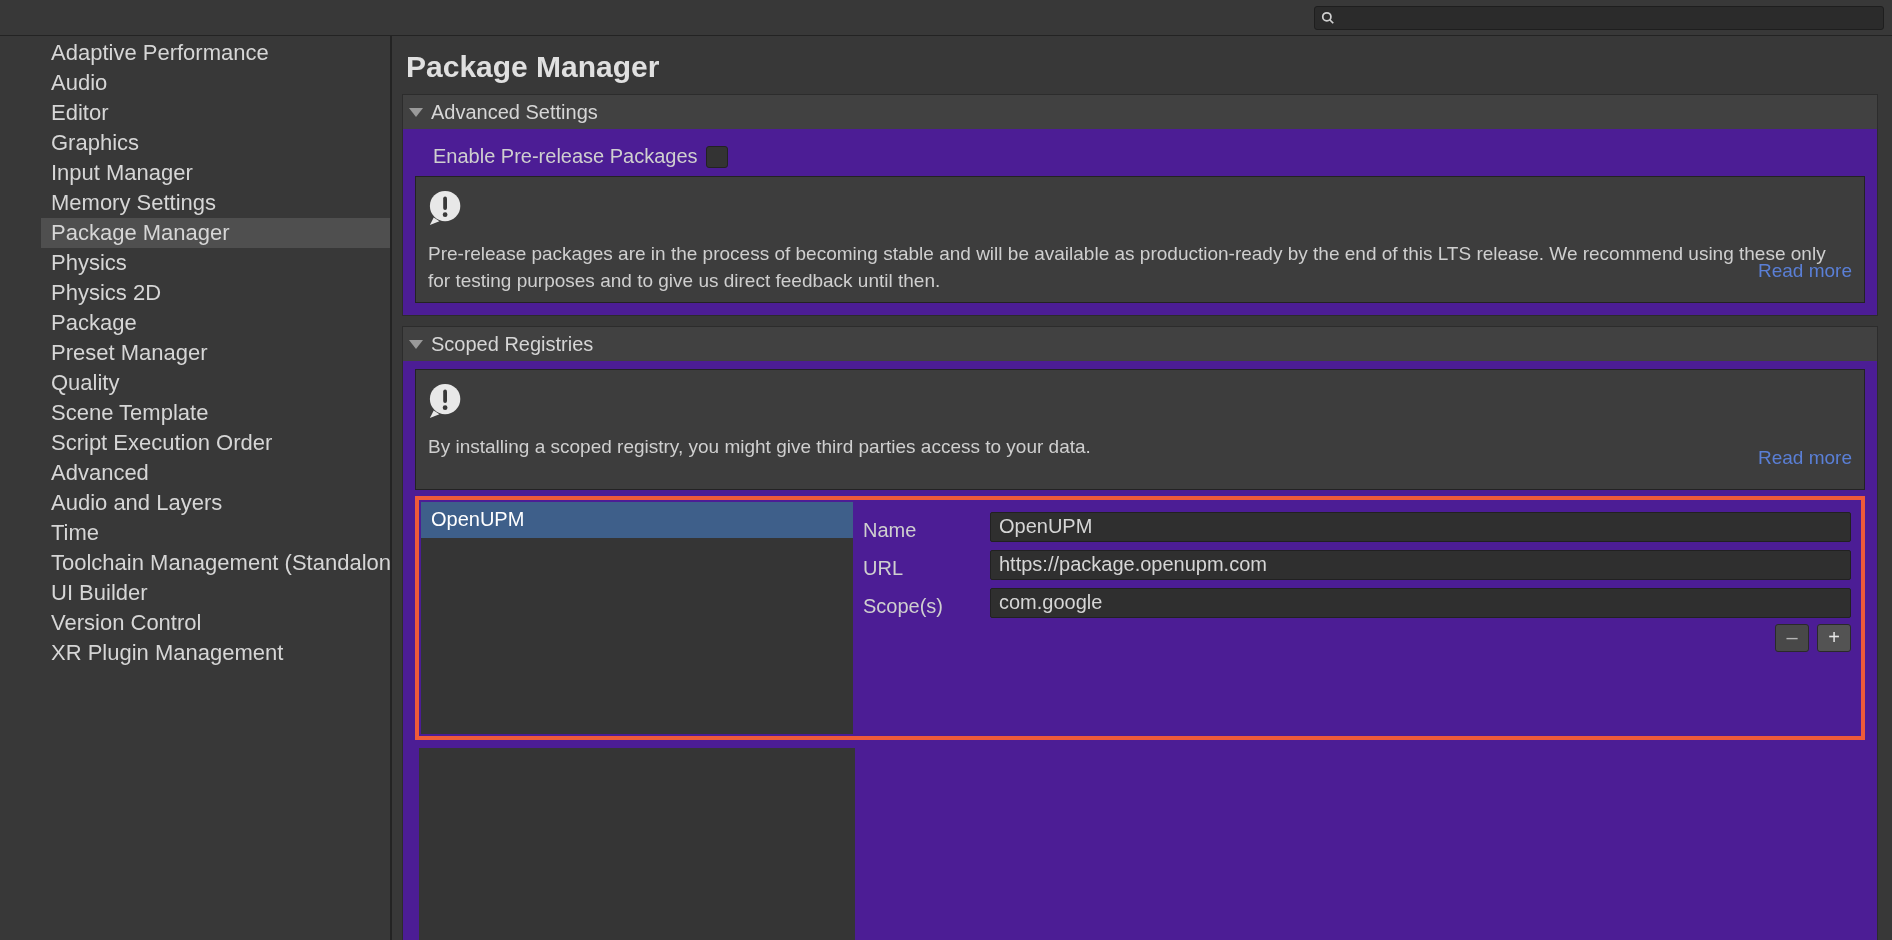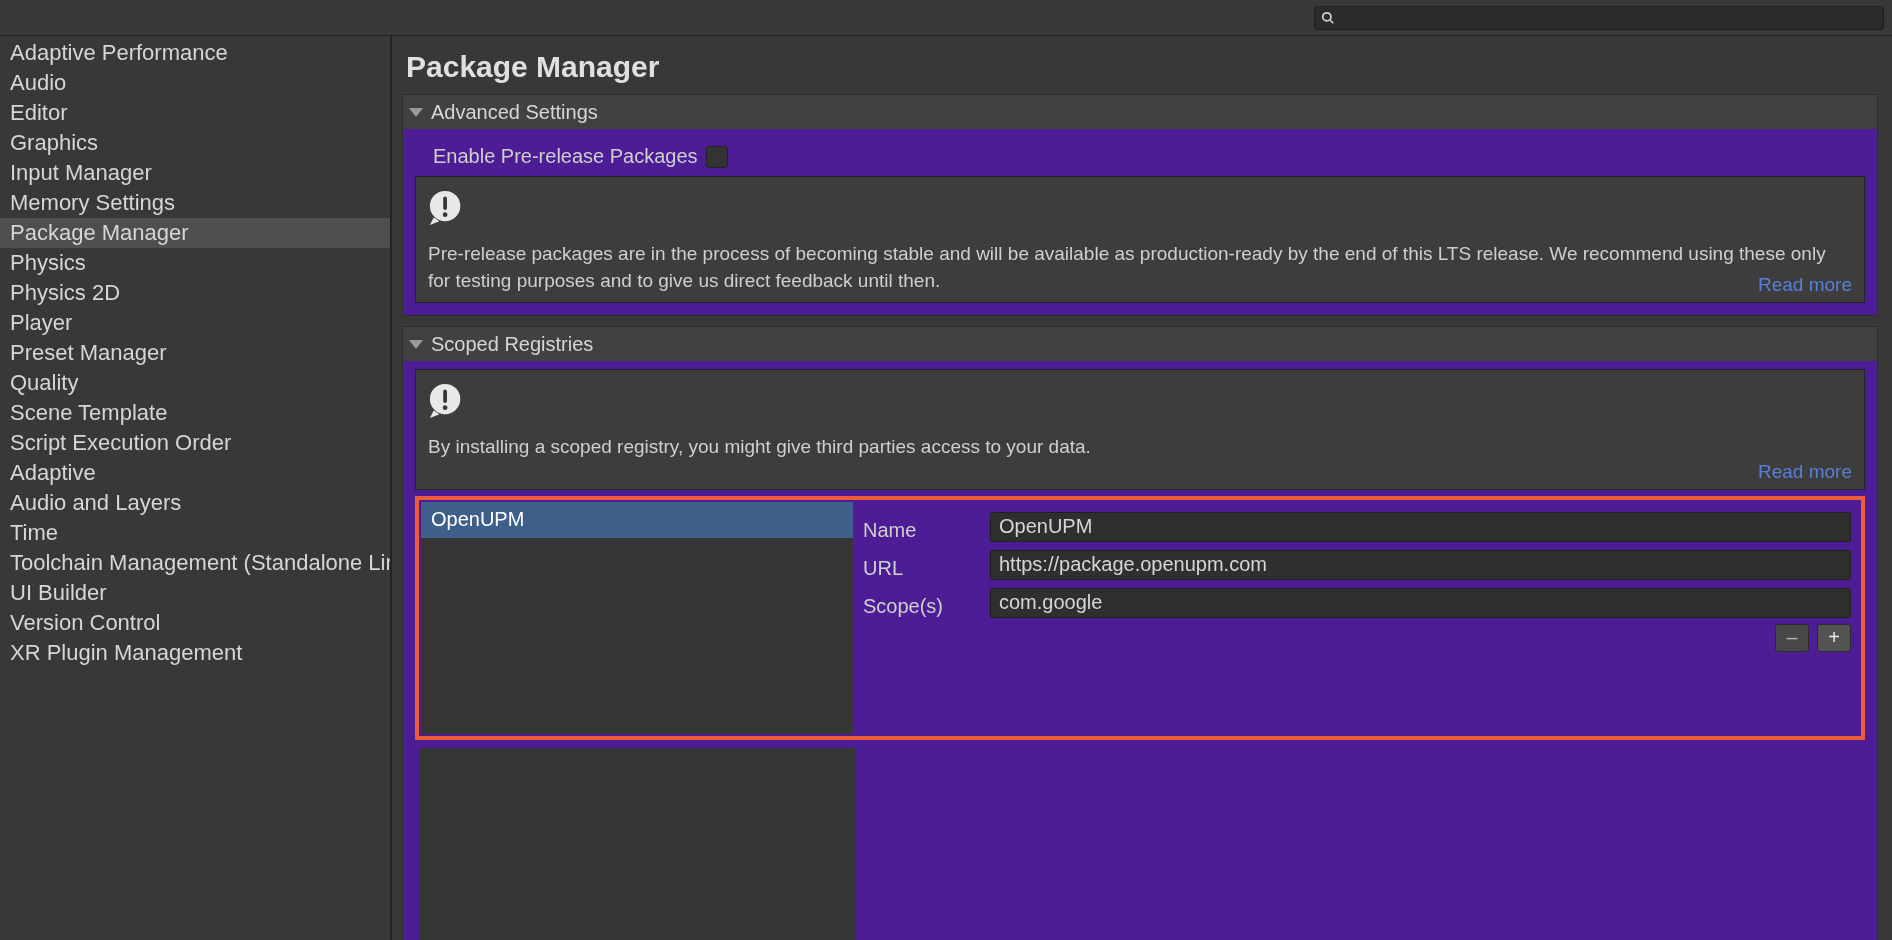--- a/index.html
+++ b/index.html
@@ -49,20 +49,21 @@
     height: calc(940px - 36px);
   }
 
   
   .sidebar {
     width: 392px;
     background: #383838;
     border-right: 2px solid #232323;
     overflow: hidden;
     padding-top: 2px;
+    padding-left: 41px;
   }
   .sidebar-item {
     padding: 2px 10px 2px 10px;
     font-size: 22px;
     color: #d6d6d6;
     cursor: default;
     white-space: nowrap;
   }
   .sidebar-item.selected {
     background: #4f4f4f;
@@ -140,21 +141,21 @@
     margin-top: 2px;
   }
   .info-text {
     flex: 1;
     font-size: 19px;
     line-height: 1.4;
     color: #cfcfcf;
   }
   .read-more {
     position: absolute;
-    right: 12px; bottom: 6px;
+    right: 12px; bottom: 20px;
     color: #5a7fd6;
     font-size: 19px;
   }
 
   
   .reg-area {
     display: flex;
     gap: 10px;
     border: 4px solid #ef5a3a;
     padding: 2px;
@@ -290,26 +291,26 @@
   <div class="sidebar" id="sidebar">
       <div class="sidebar-item">Adaptive Performance</div>
       <div class="sidebar-item">Audio</div>
       <div class="sidebar-item">Editor</div>
       <div class="sidebar-item">Graphics</div>
       <div class="sidebar-item">Input Manager</div>
       <div class="sidebar-item">Memory Settings</div>
       <div class="sidebar-item selected">Package Manager</div>
       <div class="sidebar-item">Physics</div>
       <div class="sidebar-item">Physics 2D</div>
-      <div class="sidebar-item">Player</div>
+      <div class="sidebar-item">Package</div>
       <div class="sidebar-item">Preset Manager</div>
       <div class="sidebar-item">Quality</div>
       <div class="sidebar-item">Scene Template</div>
       <div class="sidebar-item">Script Execution Order</div>
-      <div class="sidebar-item">Adaptive</div>
+      <div class="sidebar-item">Advanced</div>
       <div class="sidebar-item">Audio and Layers</div>
       <div class="sidebar-item">Time</div>
       <div class="sidebar-item">Toolchain Management (Standalone Linu</div>
       <div class="sidebar-item">UI Builder</div>
       <div class="sidebar-item">Version Control</div>
       <div class="sidebar-item">XR Plugin Management</div>
     </div>
 
   <div class="content">
     <div class="page-title">Package Manager</div>

